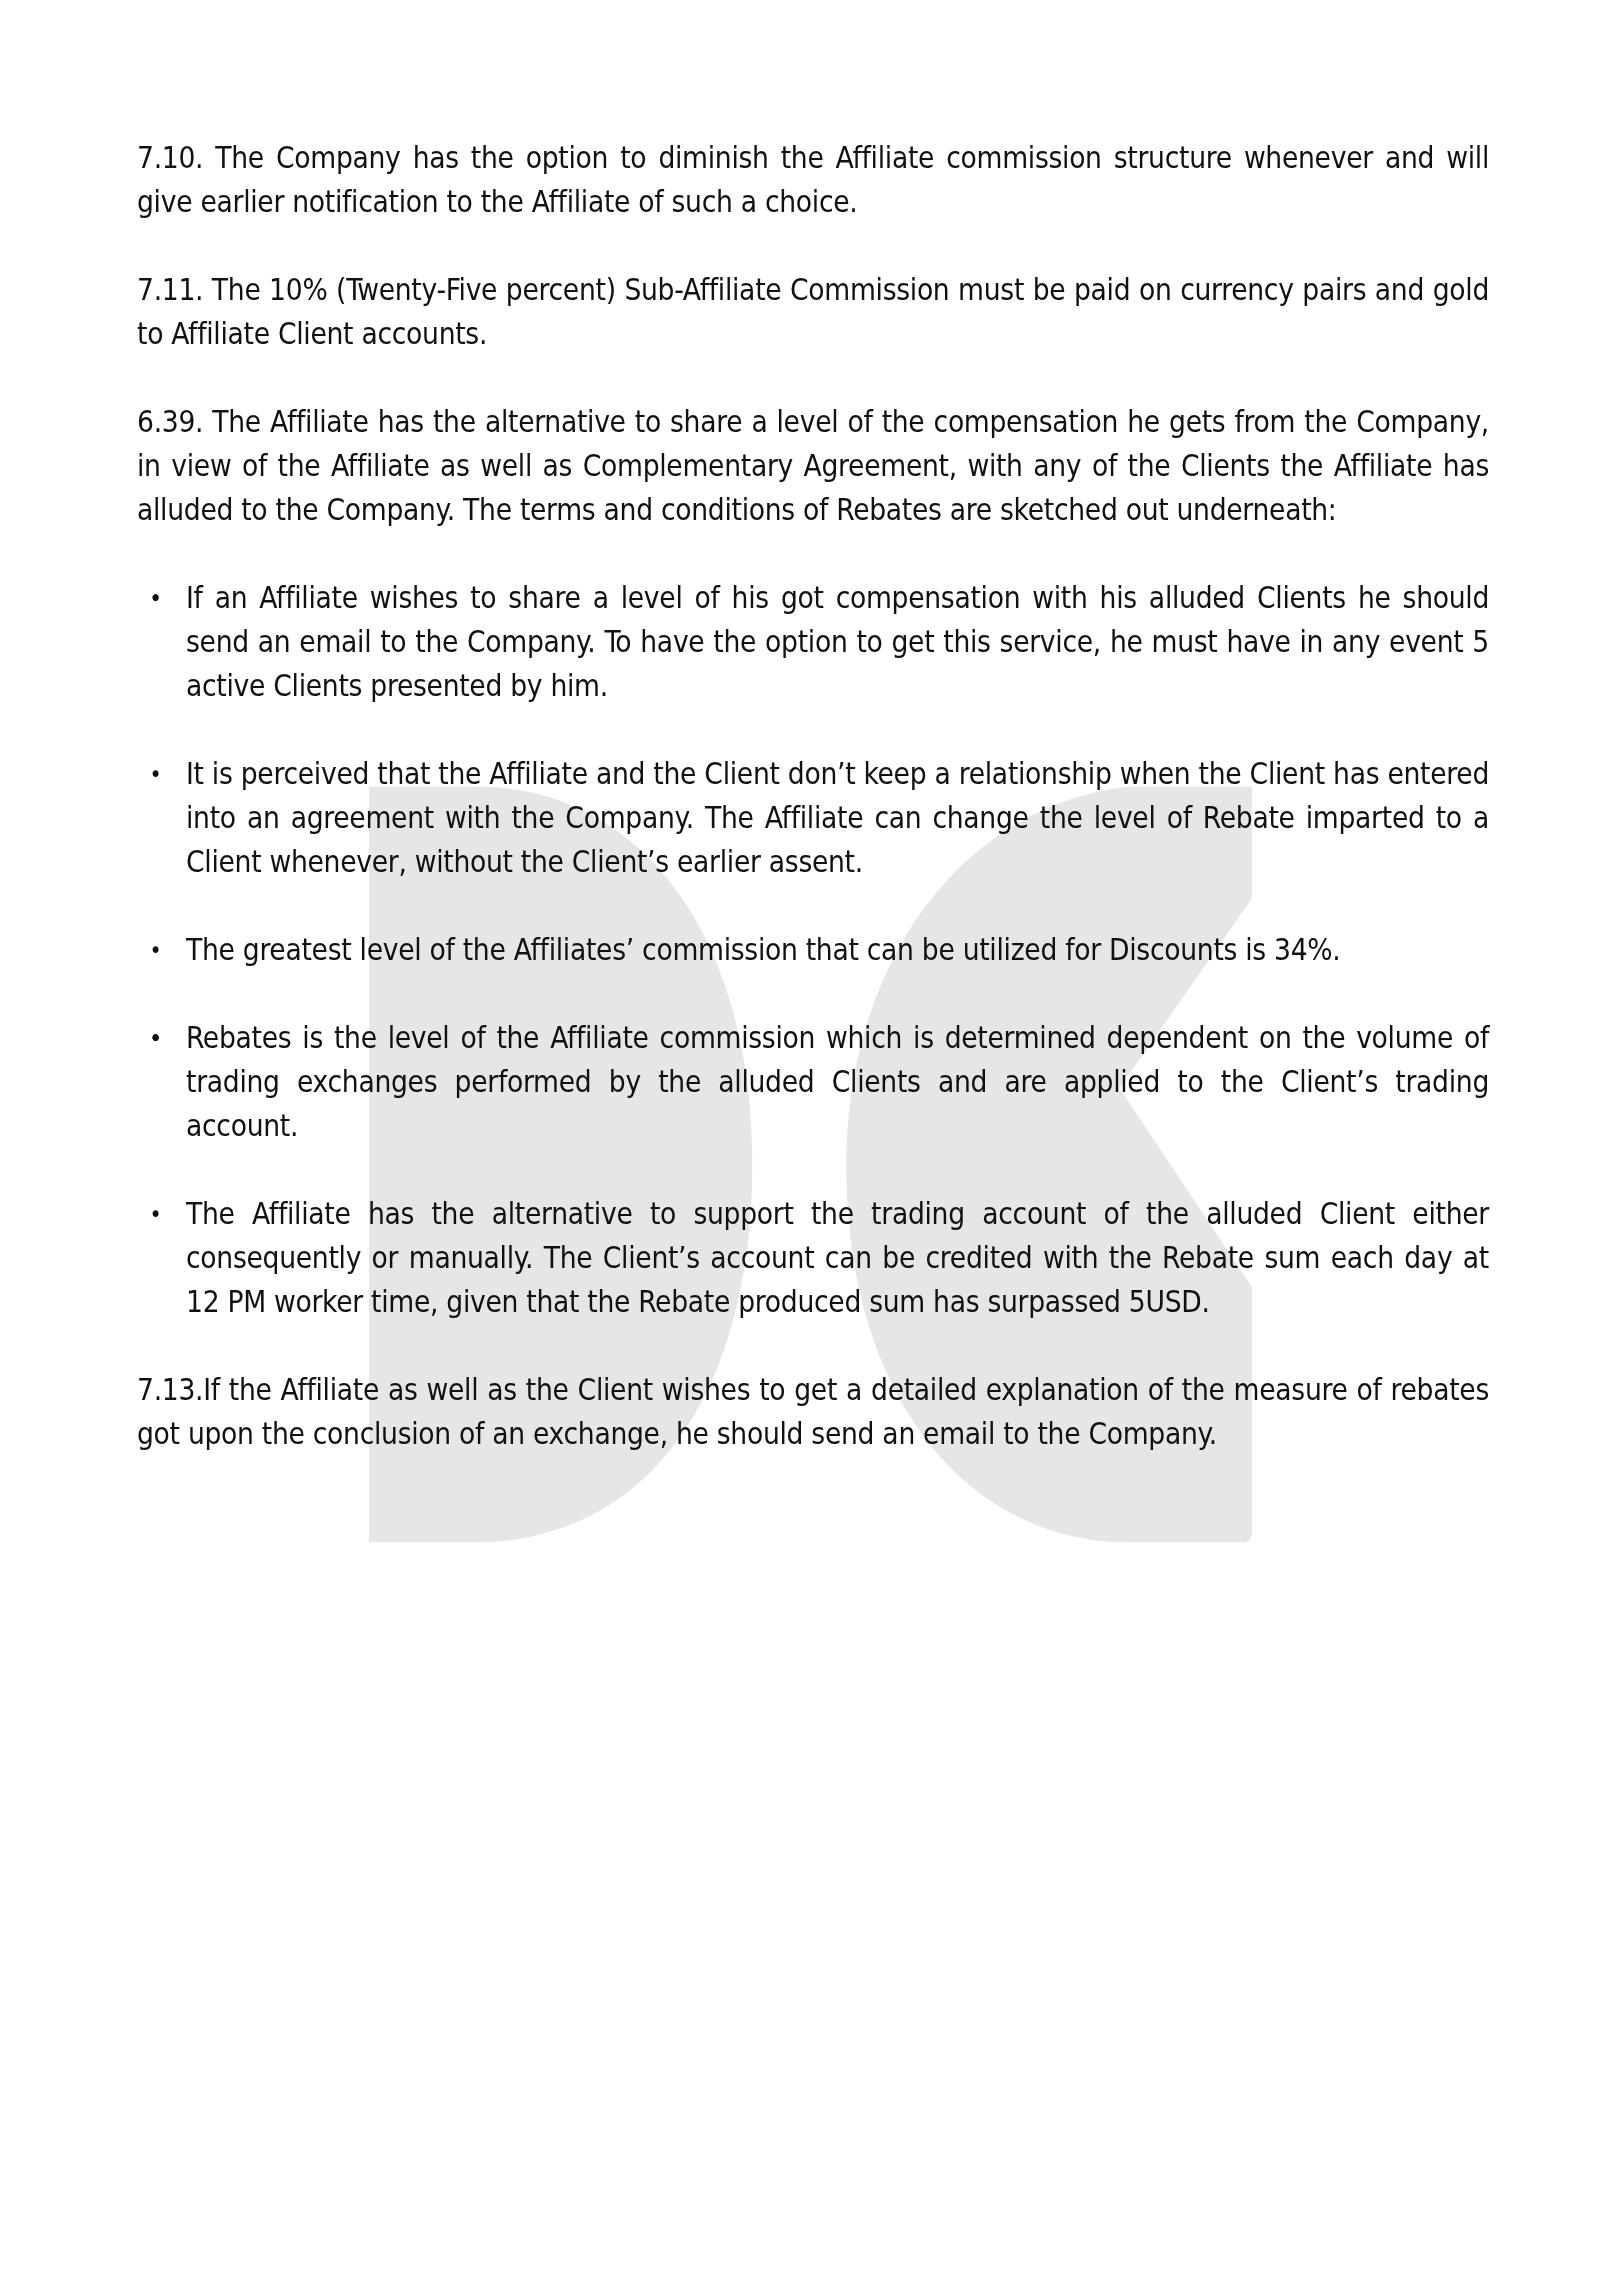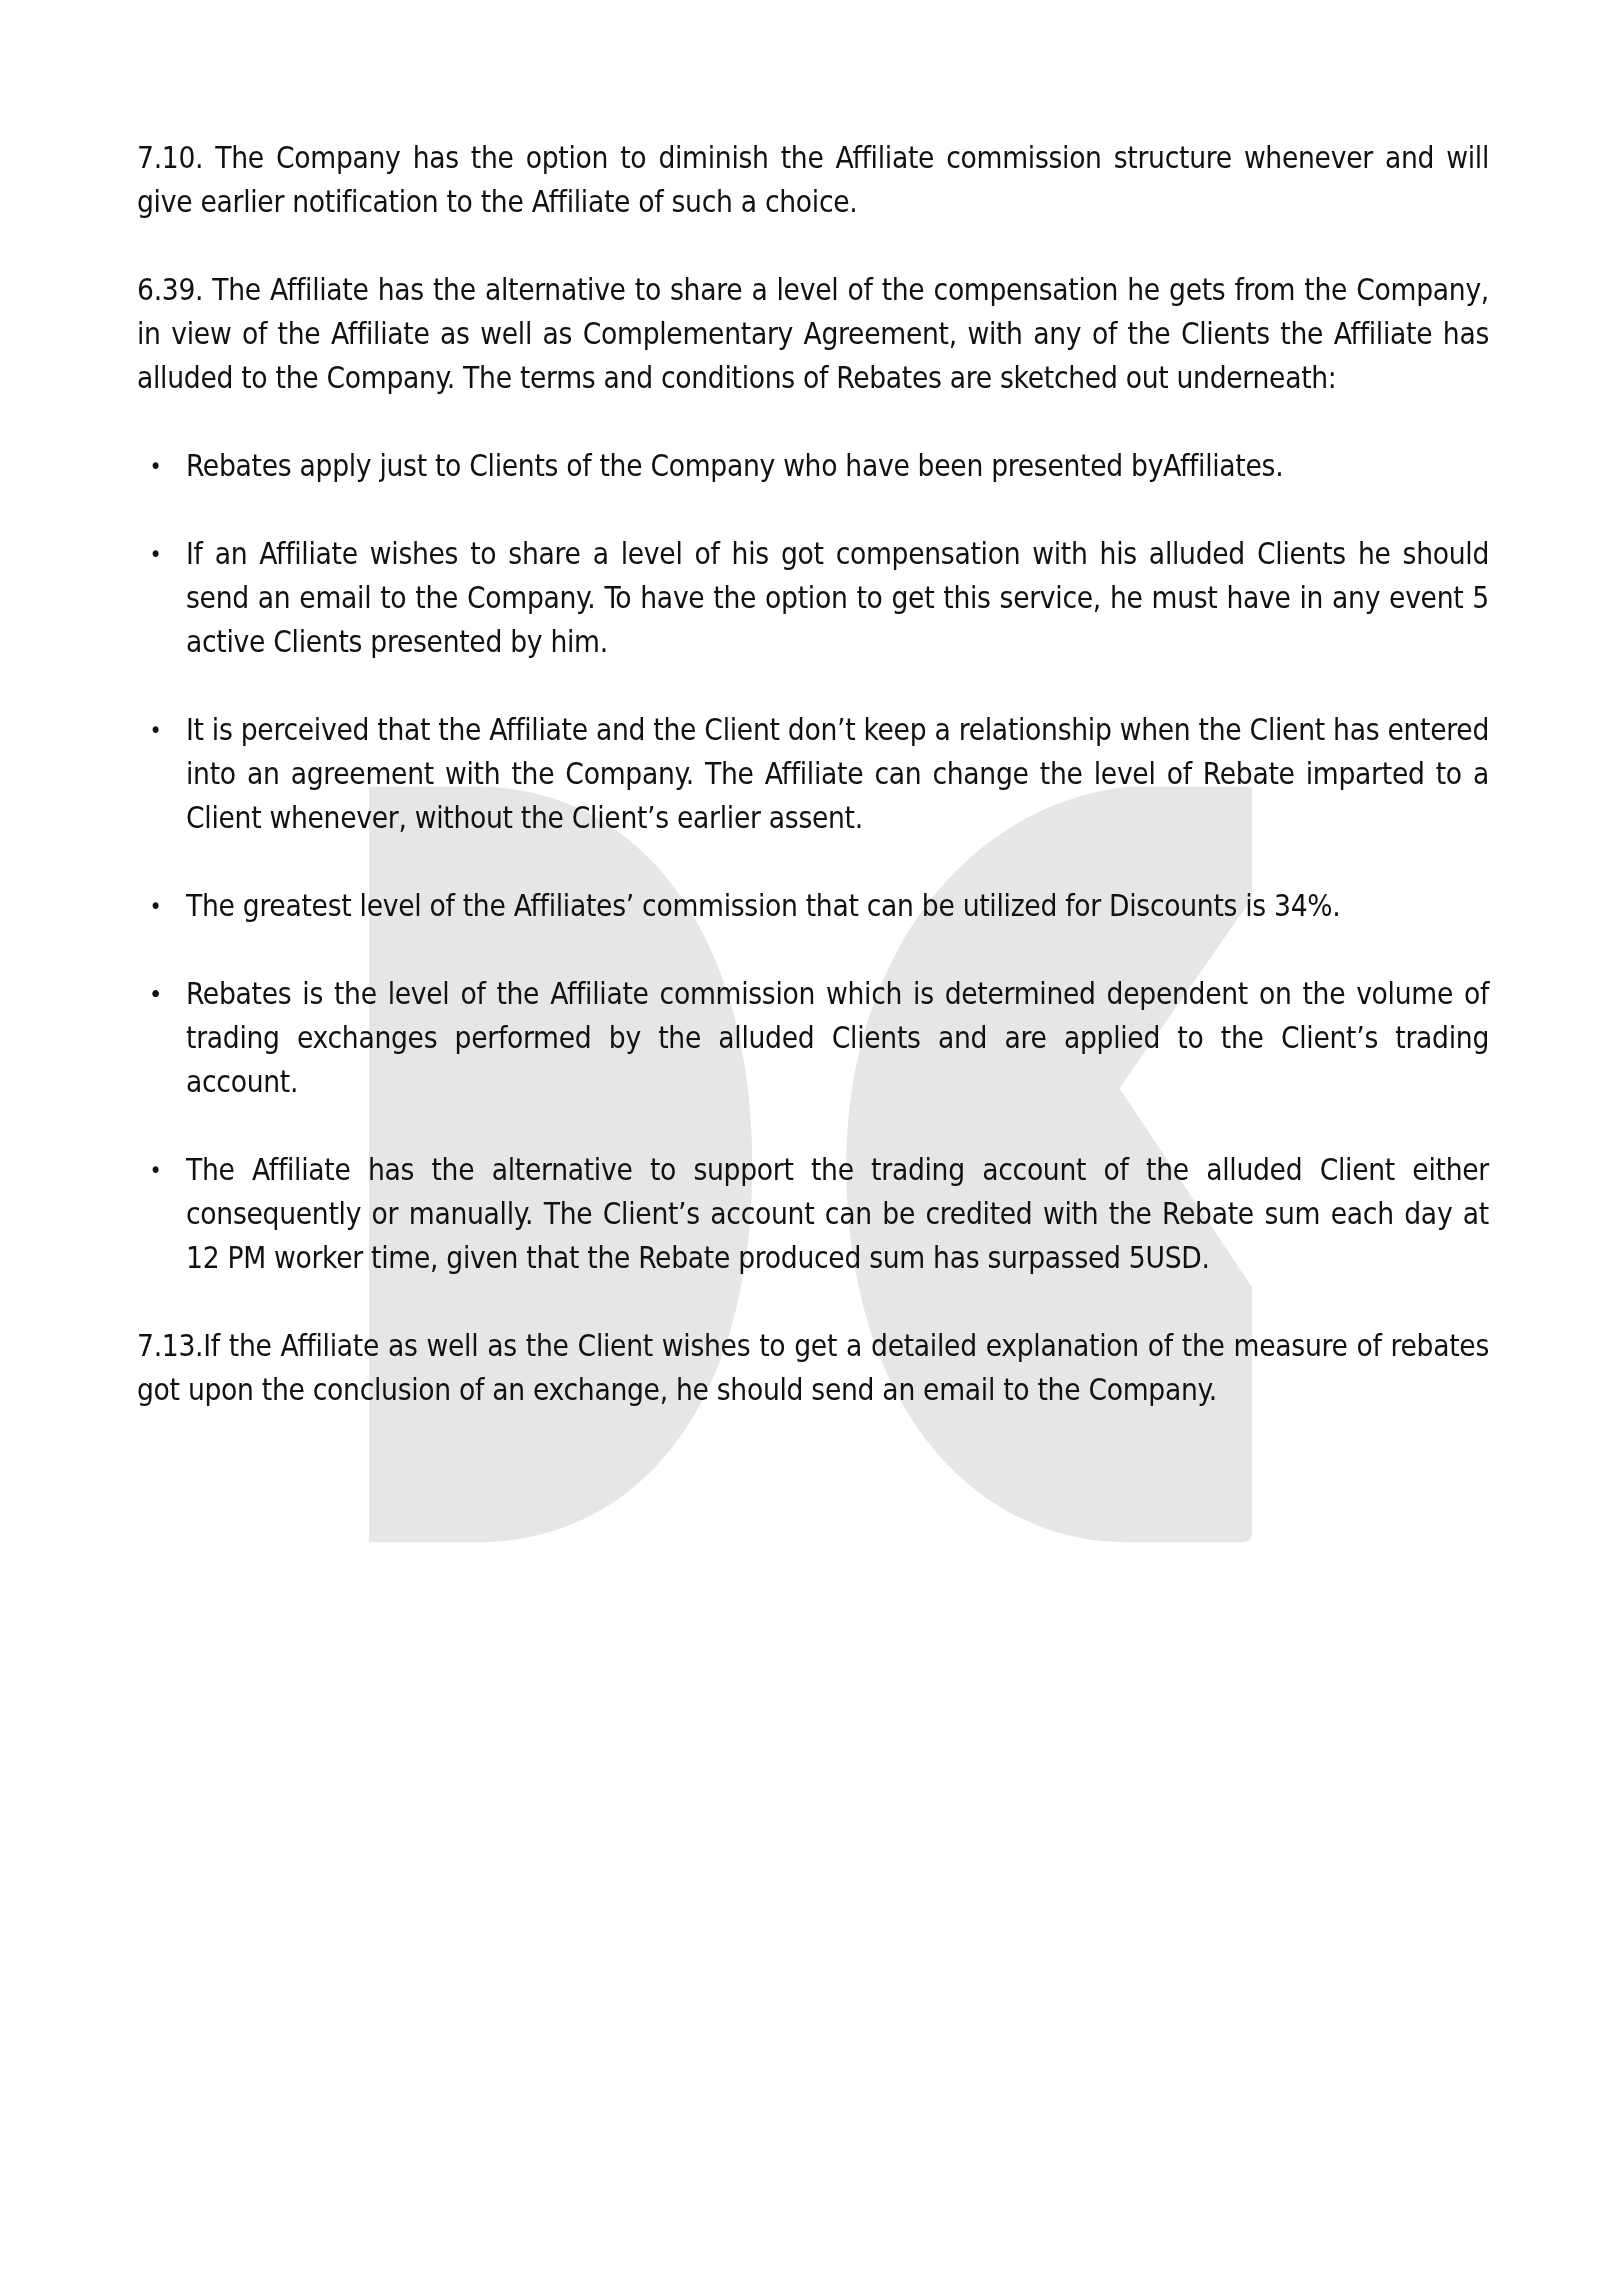--- a/index.html
+++ b/index.html
@@ -26,26 +26,26 @@
   <svg class="watermark" viewBox="0 0 1809 2560" xmlns="http://www.w3.org/2000/svg">
 
     <path d="M412 878 L530 878 C720 878 840 1050 840 1300 C840 1560 720 1722 530 1722 L412 1722 Z" fill="#e6e6e6"></path>
 
     <path d="M1398 878 L1398 1712 C1398 1718 1394 1722 1388 1722 L1260 1722 C1080 1722 945 1560 945 1300 C945 1080 1070 900 1260 878 Z" fill="#e6e6e6"></path>
     <path d="M1400 1000 L1250 1215 L1400 1440 Z" fill="#ffffff"></path>
   </svg>
 
   <div class="content">
     <p class="para">7.10. The Company has the option to diminish the Affiliate commission structure whenever and will give earlier notification to the Affiliate of such a choice.</p>
+    <p class="para">7.11. The 10% (Twenty-Five percent) Sub-Affiliate Commission must be paid on currency pairs and gold to Affiliate Client accounts.</p>
     <p class="para">6.39. The Affiliate has the alternative to share a level of the compensation he gets from the Company, in view of the Affiliate as well as Complementary Agreement, with any of the Clients the Affiliate has alluded to the Company. The terms and conditions of Rebates are sketched out underneath:</p>
 
     <ul class="bullets">
       <li class="bullet">
         <span class="bullet-dot">•</span>
-        <span>Rebates apply just to Clients of the Company who have been presented byAffiliates.</span>
       </li>
       <li class="bullet">
         <span class="bullet-dot">•</span>
         <span>If an Affiliate wishes to share a level of his got compensation with his alluded Clients he should send an email to the Company. To have the option to get this service, he must have in any event 5 active Clients presented by him.</span>
       </li>
       <li class="bullet">
         <span class="bullet-dot">•</span>
         <span>It is perceived that the Affiliate and the Client don’t keep a relationship when the Client has entered into an agreement with the Company. The Affiliate can change the level of Rebate imparted to a Client whenever, without the Client’s earlier assent.</span>
       </li>
       <li class="bullet">

